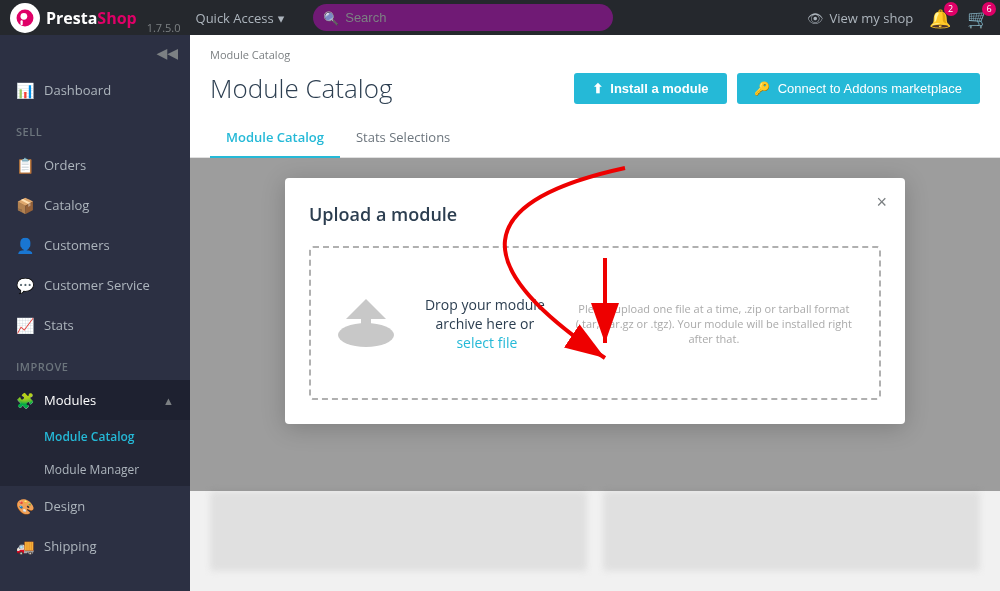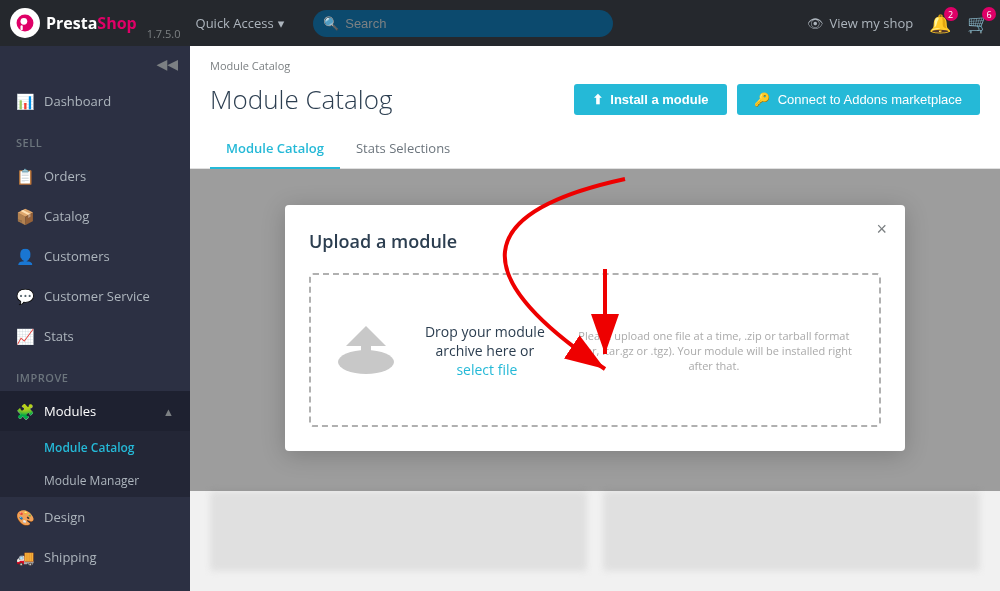--- a/index.html
+++ b/index.html
@@ -1,21 +1,21 @@
 <!DOCTYPE html>
 <html><head>
   <meta charset="utf-8">
   <style>
     * { margin: 0; padding: 0; box-sizing: border-box; }
     body { font-family: 'Open Sans', Arial, sans-serif; font-size: 13px; background: #f1f1f1; width: 1000px; height: 591px; overflow: hidden; display: flex; flex-direction: column; }
 
     
     .navbar {
       background: #25282d;
-      height: 46px;
+      height: 35px;
       display: flex;
       align-items: center;
       padding: 0 10px;
       flex-shrink: 0;
       z-index: 100;
     }
     .navbar-brand {
       display: flex;
       align-items: center;
       gap: 6px;
@@ -56,21 +56,21 @@
       gap: 4px;
       white-space: nowrap;
     }
     .navbar-search {
       flex: 1;
       max-width: 300px;
       position: relative;
     }
     .navbar-search input {
       width: 100%;
-      background: #0c4a6e;
+      background: #701a75;
       border: none;
       border-radius: 20px;
       padding: 6px 12px 6px 32px;
       color: #adb5bd;
       font-size: 13px;
       outline: none;
     }
     .navbar-search input::placeholder { color: #7c8083; }
     .search-icon-wrap {
       position: absolute;
@@ -271,21 +271,21 @@
     }
 
     
     .modal-overlay {
       position: absolute;
       top: 0; left: 0; right: 0; bottom: 0;
       background: rgba(0,0,0,0.35);
       display: flex;
       justify-content: center;
       align-items: flex-start;
-      padding-top: 36px;
+      padding-top: 20px;
       z-index: 50;
     }
     .modal-box {
       background: #fff;
       border-radius: 4px;
       padding: 24px;
       width: 620px;
       max-width: 100%;
       position: relative;
       box-shadow: 0 4px 24px rgba(0,0,0,0.2);

